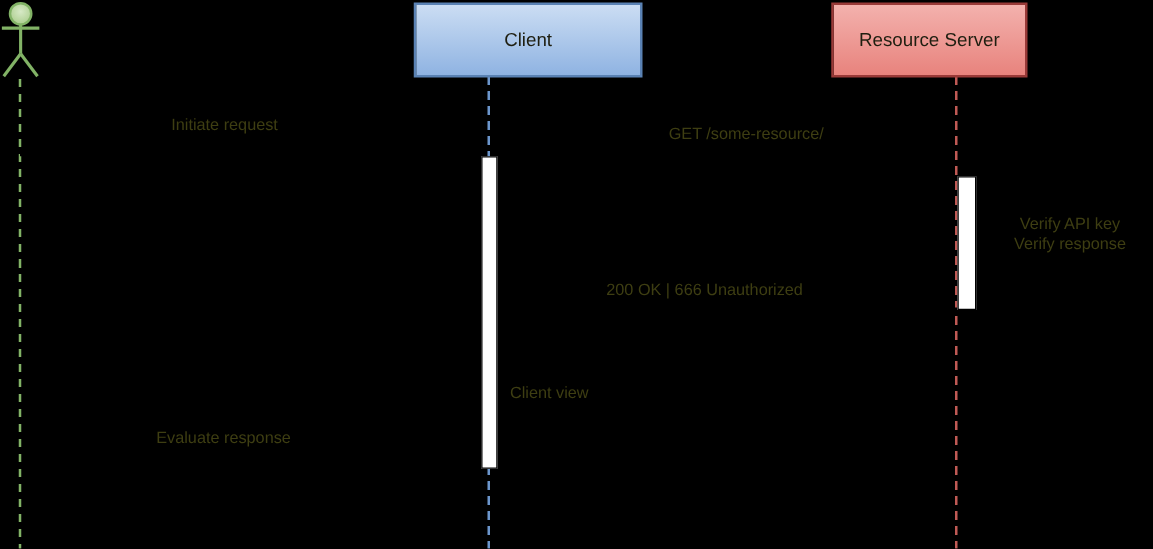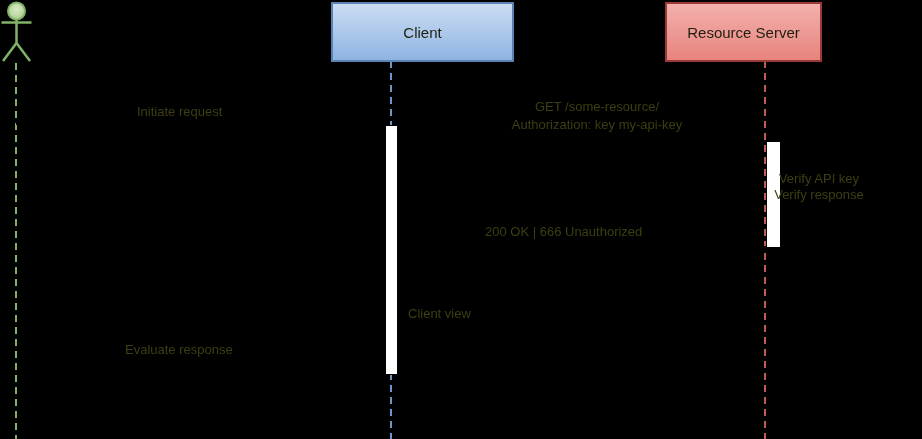--- a/index.html
+++ b/index.html
@@ -65,23 +65,23 @@
 
   
   .msg {
     position: absolute;
     font-size: 13px;
     line-height: 15px;
     color: var(--message_text, #3e3e12);
     white-space: nowrap;
   }
   .msg .line { display: block; }
-  .msg.initiate { left: 137px; top: 104px; }
+  .msg.initiate { left: 137px; top: 92px; }
   .msg.request  { left: 447px; top: 98px;  width: 300px; text-align: center; line-height: 18px; }
-  .msg.note     { left: 758px; top: 171px; width: 122px; text-align: center; line-height: 16px; }
+  .msg.note     { left: 795px; top: 171px; width: 122px; text-align: center; line-height: 16px; }
   .msg.response { left: 485px; top: 224px; }
   .msg.update   { left: 408px; top: 306px; }
   .msg.evaluate { left: 125px; top: 342px; }
 
   
   .arrows { position: absolute; left: 0; top: 0; pointer-events: none; }
 </style>
 </head>
 <body>
 
@@ -120,21 +120,20 @@
     <path d="M385 374 H24 l8 -4 m-8 4 l8 4" stroke="#000" stroke-width="2" stroke-dasharray="6 4" fill="none"></path>
   </svg>
 
   <div class="activation client-bar"></div>
   <div class="activation server-bar"></div>
 
   <div class="msg initiate">Initiate request</div>
 
   <div class="msg request">
     <span class="line">GET /some-resource/</span>
-    <span class="line">Authorization: key my-api-key</span>
   </div>
 
   <div class="msg note">
     <span class="line">Verify API key</span>
     <span class="line">Verify response</span>
   </div>
 
   <div class="msg response">200 OK | 666 Unauthorized</div>
   <div class="msg update">Client view</div>
   <div class="msg evaluate">Evaluate response</div>

